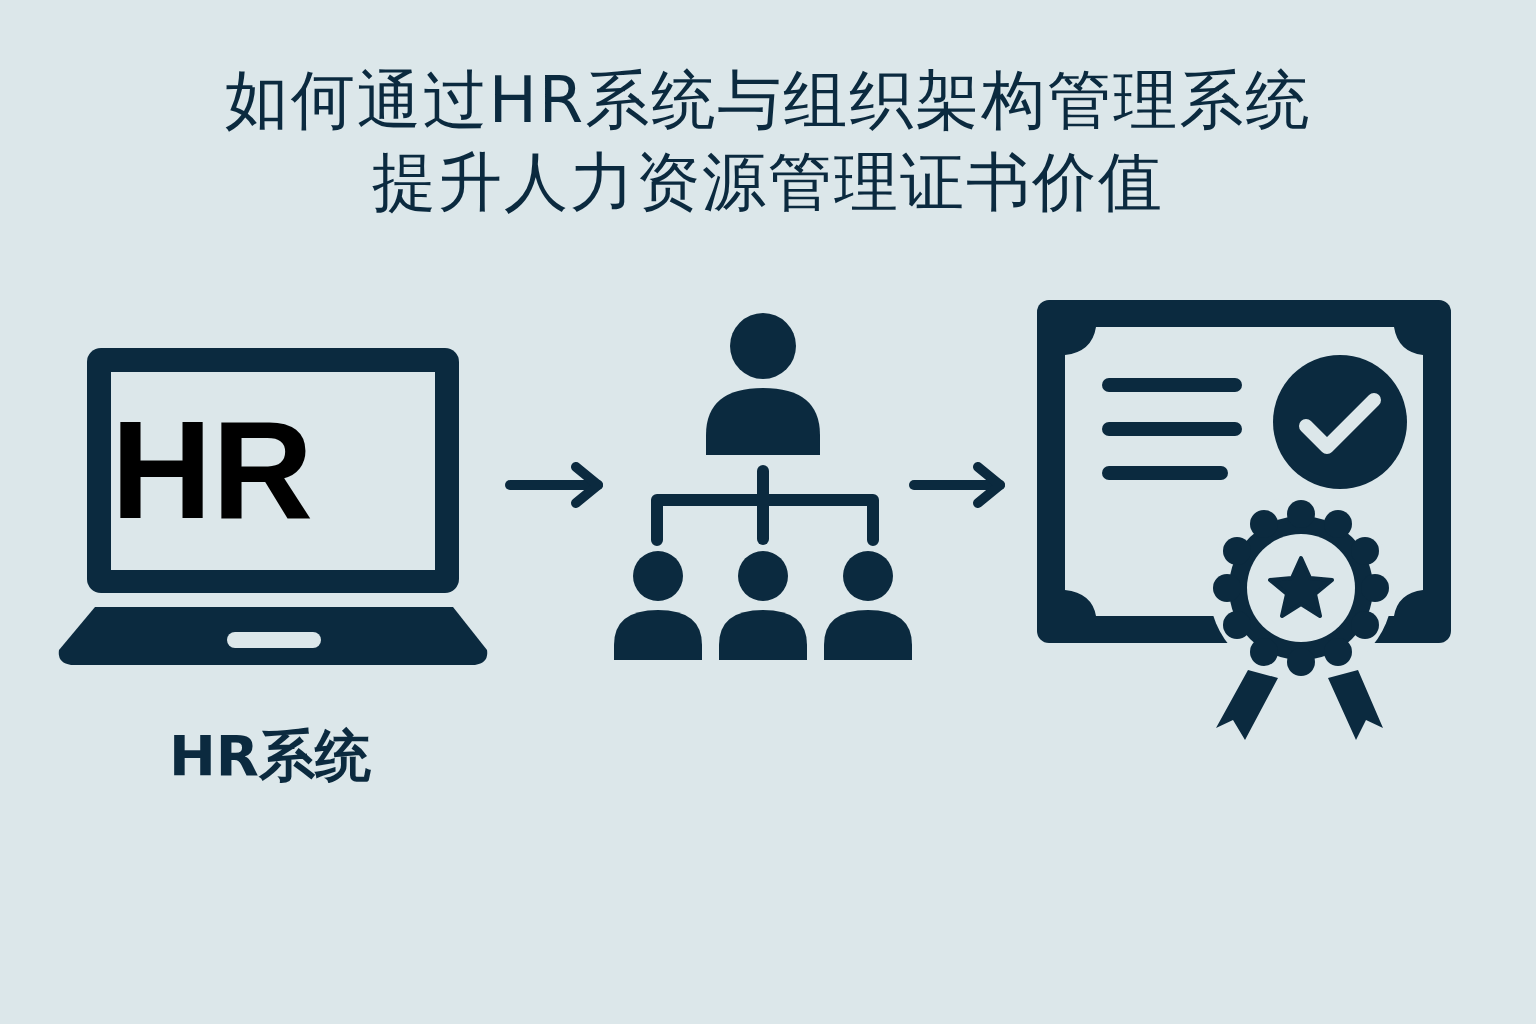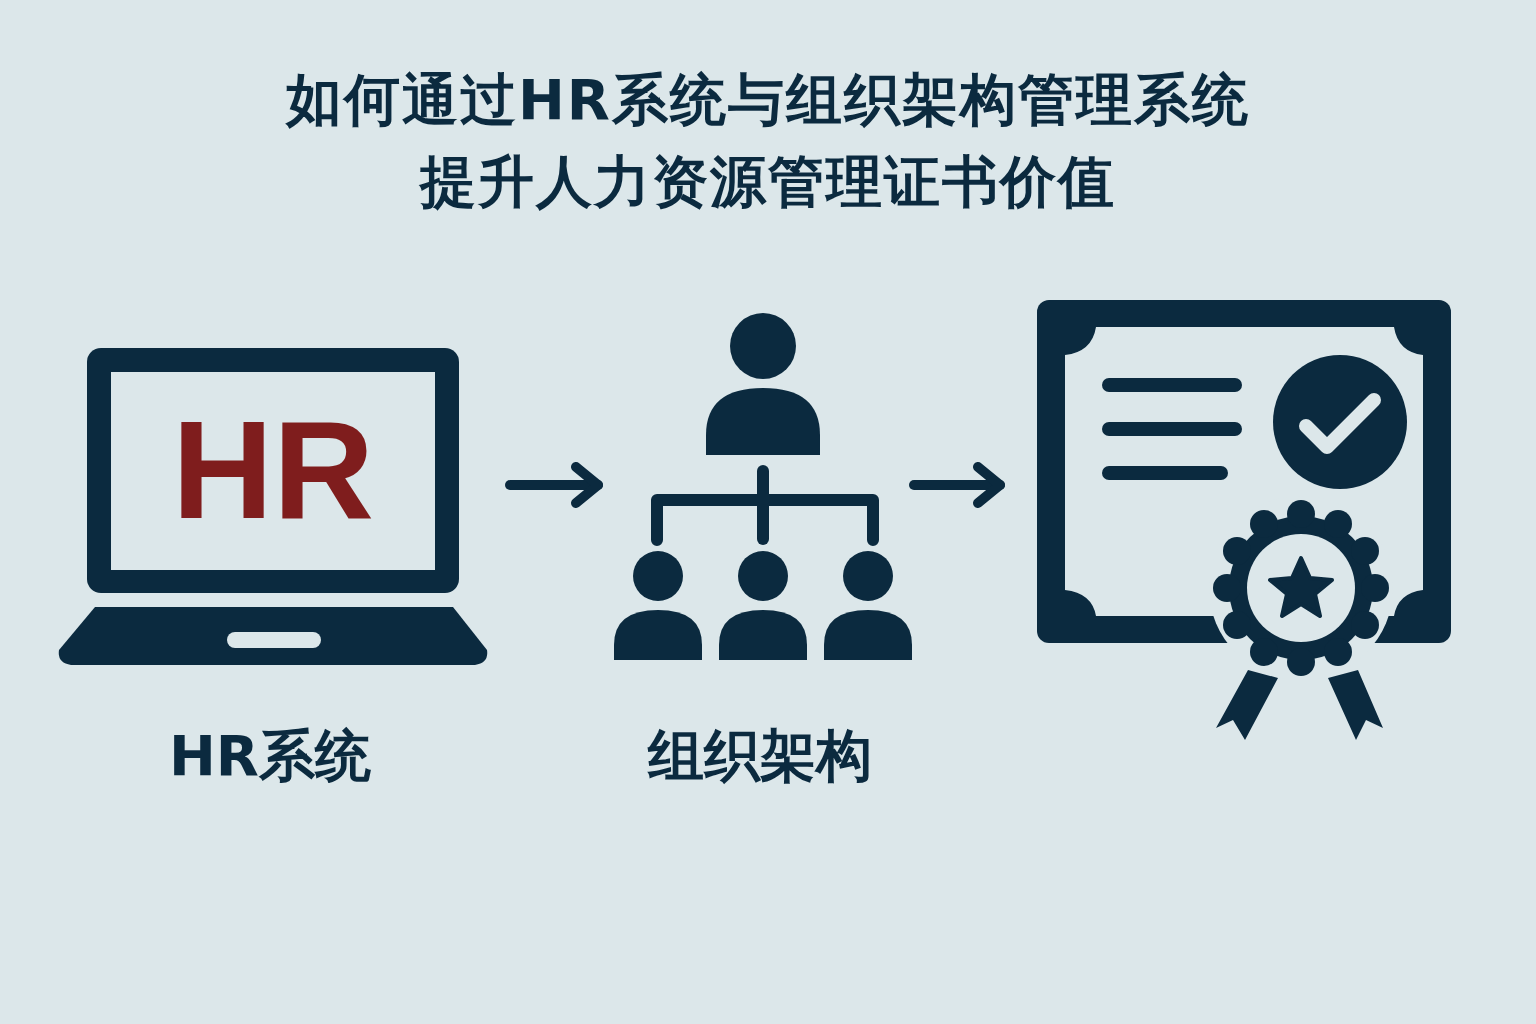--- a/index.html
+++ b/index.html
@@ -1,38 +1,38 @@
 <!DOCTYPE html>
 <html><head>
 <meta charset="utf-8">
 <style>
   html, body { margin:0; padding:0; }
   body { width:1536px; height:1024px; background:#dce7ea; position:relative; overflow:hidden;
          font-family:"DejaVu Sans", "Liberation Sans", sans-serif; color:#0b2a3f; }
-  .title { position:absolute; left:0; width:1536px; text-align:center; font-weight:bold;
-           font-size:56px; line-height:84px; color:#0b2a3f; letter-spacing:2px; }
+  .title { position:absolute; left:0; width:1536px; text-align:center; font-weight:normal;
+           font-size:64px; line-height:84px; color:#0b2a3f; letter-spacing:2px; }
   .t1 { top:58px; }
   .t2 { top:140px; }
   .icon { position:absolute; }
   .label { position:absolute; font-weight:bold; font-size:56px; line-height:68px; color:#0b2a3f; text-align:center; }
 </style>
 </head>
 <body>
 
 <div class="title t1">如何通过HR系统与组织架构管理系统</div>
 <div class="title t2">提升人力资源管理证书价值</div>
 
 <div class="icon" style="left:55px;top:345px;width:435px;height:325px;">
   <svg width="435" height="325" viewBox="0 0 435 325">
     <rect x="32" y="3" width="372" height="245" rx="14" fill="#0b2a3f"></rect>
     <rect x="56" y="27" width="324" height="198" fill="#dce7ea"></rect>
     <path d="M40 262 L398 262 L432 305 Q434 318 420 320 L16 320 Q2 318 4 305 Z" fill="#0b2a3f"></path>
     <rect x="172" y="287" width="94" height="16" rx="8" fill="#dce7ea"></rect>
   </svg>
-  <div style="position:absolute;left:56px;top:55px;width:324px;text-align:center;font-weight:bold;font-size:140px;line-height:140px;color:#7f1d1d;font-family:'Liberation Sans',sans-serif;">HR</div>
+  <div style="position:absolute;left:56px;top:55px;width:324px;text-align:left;font-weight:bold;font-size:140px;line-height:140px;color:#000000;font-family:'Liberation Sans',sans-serif;">HR</div>
 </div>
 
 <div class="icon" style="left:502px;top:462px;width:106px;height:46px;">
   <svg width="106" height="46" viewBox="0 0 106 46">
     <line x1="8" y1="23" x2="96" y2="23" stroke="#0b2a3f" stroke-width="10" stroke-linecap="round"></line>
     <polyline points="74,5 96,23 74,41" fill="none" stroke="#0b2a3f" stroke-width="10" stroke-linecap="round" stroke-linejoin="round"></polyline>
   </svg>
 </div>
 
 <div class="icon" style="left:610px;top:310px;width:310px;height:355px;">
@@ -89,16 +89,15 @@
     </g>
     <circle cx="281" cy="298" r="54" fill="#dce7ea"></circle>
     <polygon points="281,268 290,288 312,290 295,304 300,326 281,314 262,326 267,304 250,290 272,288" fill="#0b2a3f" stroke="#0b2a3f" stroke-width="4" stroke-linejoin="round"></polygon>
   </svg>
 </div>
 
 <div class="label" style="left:140px;top:722px;width:260px;">
   <div>HR系统</div>
 </div>
 <div class="label" style="left:615px;top:722px;width:290px;">
-  <div>组织架构</div>
 </div>
 <div class="label" style="left:1100px;top:772px;width:290px;">
 </div>
 
 </body></html>

